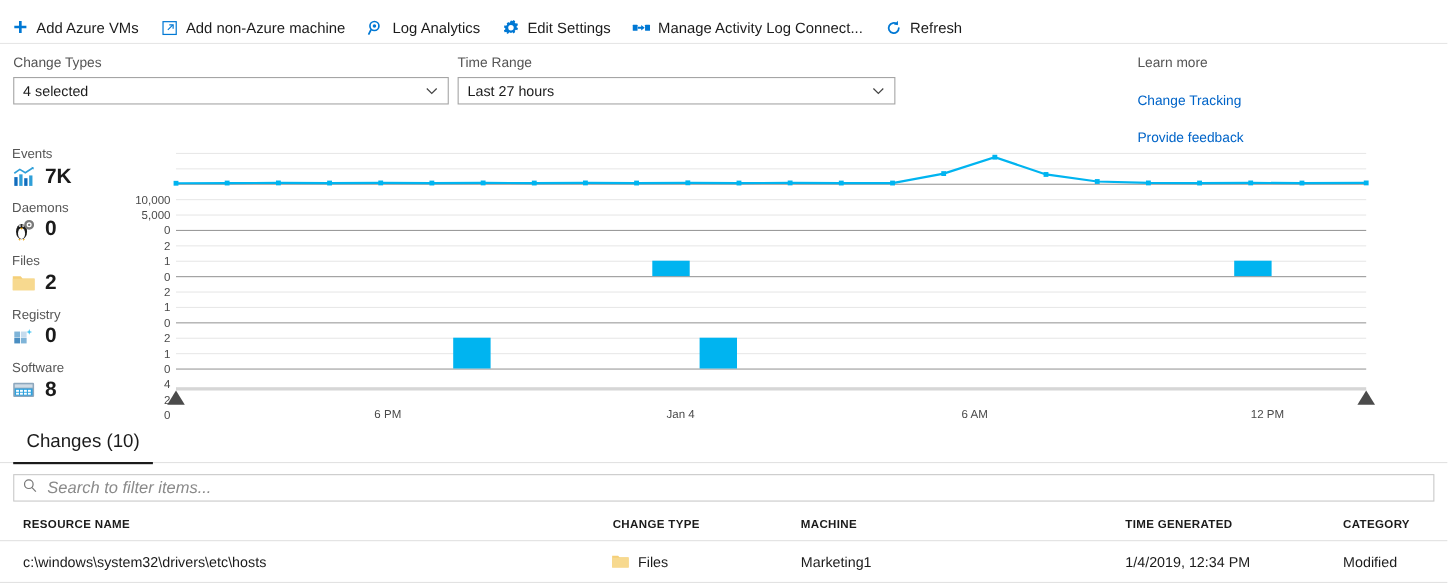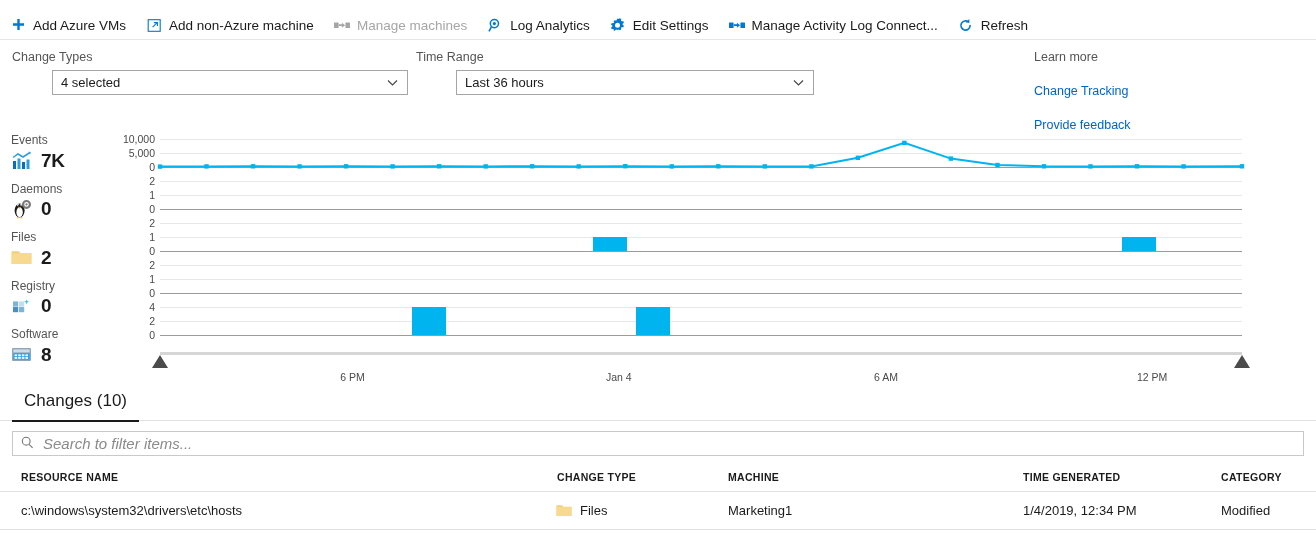--- a/index.html
+++ b/index.html
@@ -28,21 +28,21 @@
   .tb-ico { width: 16px; height: 16px; display: inline-flex; align-items: center; justify-content: center; flex: 0 0 16px; }
   .tb-ico svg { display: block; }
 
   
   .filters { position: absolute; left: 0; top: 28px; width: 1220px; height: 74px; }
   .fld-label { font-size: 12.5px; color: #555; }
   .fld-group { position: absolute; }
   .sel-box {
     margin-top: 6px; height: 25px; border: 1px solid #a5a5a5; background: #fff;
     display: flex; align-items: center; padding: 0 8px;
-    font-size: 13px; color: #1b1b1b; cursor: pointer; margin-left: 40px;
+    font-size: 13px; color: #1b1b1b; cursor: pointer;
   }
   .sel-box .val { flex: 1 1 auto; }
   .chev { width: 13px; height: 13px; flex: 0 0 13px; }
 
   .learn { position: absolute; right: 56px; top: 22px; width: 130px; }
   .learn .lm { font-size: 12.5px; color: #555; }
   .learn a { display: block; font-size: 12.5px; color: #0064c8; text-decoration: none; margin-top: 20px; }
 
   
   .kpis { position: absolute; left: 11px; top: 133px; width: 100px; }
@@ -52,21 +52,21 @@
   .kpi-ico { width: 21px; height: 21px; flex: 0 0 21px; display: flex; align-items: center; justify-content: center; }
   .kpi-val { font-size: 19px; font-weight: bold; color: #1b1b1b; letter-spacing: -0.2px; }
 
   
   .chart { position: absolute; left: 110px; top: 133px; width: 1132px; height: 248px; }
   .panel { position: absolute; left: 0; width: 1132px; }
   .grid-line { position: absolute; left: 50px; width: 1082px; height: 1px; background: #e8e8e8; }
   .grid-line.base { background: #9b9b9b; height: 1px; }
   .ytick {
     position: absolute; left: 0; width: 45px; text-align: right;
-    font-size: 10.5px; color: #4a4a4a; line-height: 10px;
+    font-size: 10.5px; color: #4a4a4a; line-height: 10px; margin-top: 43px;
   }
   .bar { position: absolute; background: #00b4f0; }
   .axis-line { position: absolute; left: 50px; width: 1082px; height: 3px; background: #d6d6d6; }
   .xtick { position: absolute; font-size: 10.5px; color: #4a4a4a; transform: translateX(-50%); }
   .handle { position: absolute; width: 0; height: 0; border-left: 8px solid transparent; border-right: 8px solid transparent; border-bottom: 13px solid #4b4b4b; }
   .lineholder { position: absolute; left: 50px; top: 0; width: 1082px; height: 48px; }
 
   
   .tabs { position: absolute; left: 12px; top: 391px; display: flex; align-items: flex-end; gap: 0; }
   .tab { font-size: 17px; padding: 0 12px 9px 12px; cursor: pointer; }
@@ -122,30 +122,20 @@
       <div class="tb-item">
         <span class="tb-ico" style="color: rgb(0, 120, 212);">
           <svg width="15" height="15" viewBox="0 0 15 15">
             <rect x="1.2" y="1.7" width="12" height="11.6" fill="none" stroke="#0078d4" stroke-width="1.1"></rect>
             <path d="M5.6 9.1 L9.9 4.8" stroke="#0078d4" stroke-width="1.1"></path>
             <path d="M6.9 4.6h3.5v3.5" fill="none" stroke="#0078d4" stroke-width="1.1"></path>
           </svg>
         </span>
         <span>Add non-Azure machine</span>
       </div>
-      <div class="tb-item disabled">
-        <span class="tb-ico" style="color: rgb(166, 166, 166);">
-          <svg width="16" height="13" viewBox="0 0 16 13">
-            <rect x="0" y="3.4" width="4.6" height="5.6" rx="0.6" fill="currentColor"></rect>
-            <rect x="11.4" y="3.4" width="4.6" height="5.6" rx="0.6" fill="currentColor"></rect>
-            <path d="M4.8 5.3h3.1V3.7l3.2 2.5-3.2 2.5V7.1H4.8z" fill="currentColor"></path>
-          </svg>
-        </span>
-        <span>Manage machines</span>
-      </div>
       <div class="tb-item">
         <span class="tb-ico" style="color: rgb(0, 120, 212);">
           <svg width="15" height="15" viewBox="0 0 15 15">
             <circle cx="6.4" cy="5.6" r="4.1" fill="none" stroke="#0078d4" stroke-width="1.5"></circle>
             <circle cx="6.4" cy="5.6" r="1.6" fill="#0078d4"></circle>
             <line x1="3.4" y1="8.8" x2="1" y2="13.4" stroke="#0078d4" stroke-width="1.6"></line>
           </svg>
         </span>
         <span>Log Analytics</span>
       </div>
@@ -187,21 +177,21 @@
         <span class="chev">
           <svg viewBox="0 0 13 13" width="13" height="13">
               <path d="M2 4.5 L6.5 9 L11 4.5" fill="none" stroke="#444" stroke-width="1.1"></path>
             </svg>
         </span>
       </div>
     </div>
     <div class="fld-group" style="left:416px; top:22px; width:398px;">
       <div class="fld-label">Time Range</div>
       <div class="sel-box">
-        <span class="val">Last 36 hours</span>
+        <span class="val">Last 27 hours</span>
         <span class="chev">
           <svg viewBox="0 0 13 13" width="13" height="13">
               <path d="M2 4.5 L6.5 9 L11 4.5" fill="none" stroke="#444" stroke-width="1.1"></path>
             </svg>
         </span>
       </div>
     </div>
     <div class="learn">
       <div class="lm">Learn more</div>
       <a href="#">Change Tracking</a>

